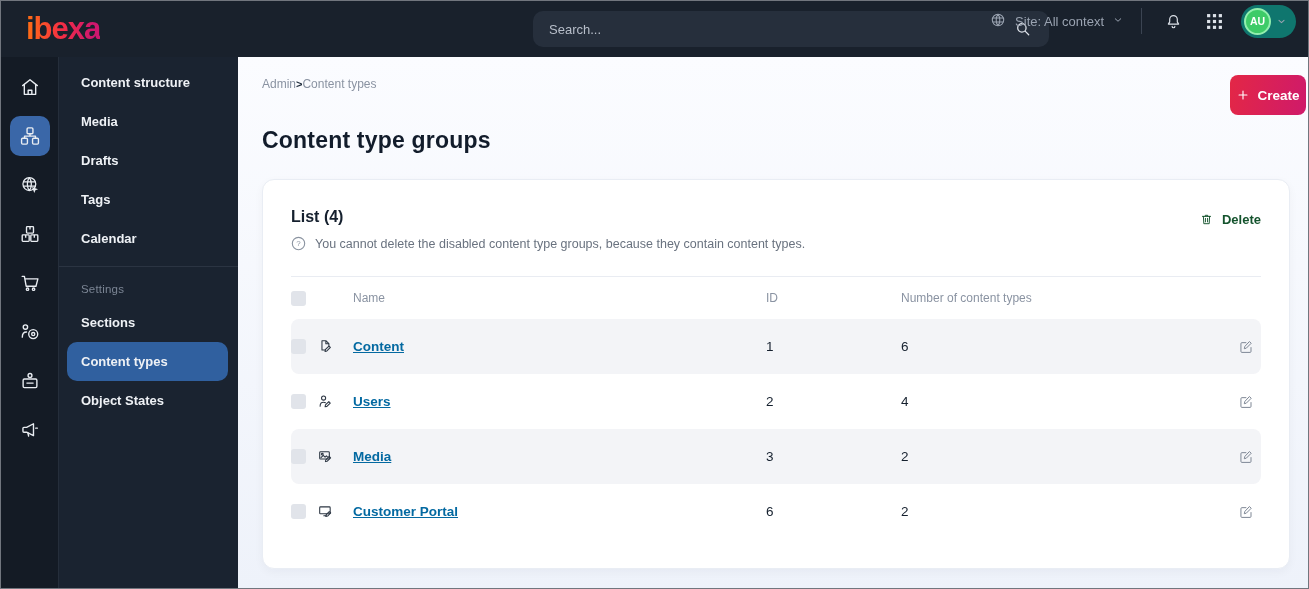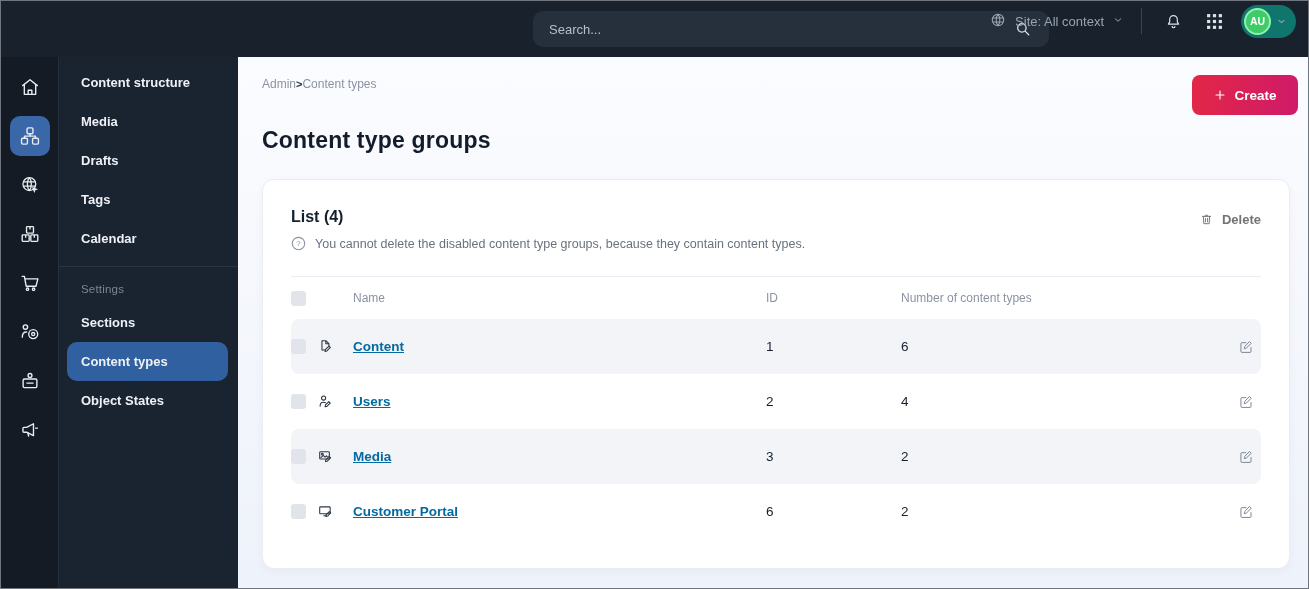--- a/index.html
+++ b/index.html
@@ -36,50 +36,53 @@
   .menu-sep { border-top:1px solid #2b3442; margin:8px 0; }
   .menu-section { height:28px; display:flex; align-items:center; padding-left:22px; color:#7b8594; font-size:11.5px; letter-spacing:.2px; }
   .menu-item.active { background:#30609f; border-radius:10px; margin:0 10px 0 8px; padding-left:14px; }
 
   .main { flex:1; position:relative; background:linear-gradient(180deg,#fbfcff 0%,#eef2fa 100%); }
 
   .breadcrumb { position:absolute; left:24px; top:20px; display:flex; align-items:center; font-size:12px; color:#8a93a2; }
   .breadcrumb .sep { color:#1d2a3a; font-weight:800; font-size:11px; }
   .breadcrumb a { color:#8a93a2; text-decoration:none; cursor:pointer; }
 
-  .create-btn { position:absolute; right:10px; top:18px; width:106px; height:40px; border:none; border-radius:8px;
+  .create-btn { position:absolute; right:2px; top:18px; width:76px; height:40px; border:none; border-radius:8px;
                 background:linear-gradient(100deg,#e32746,#cf1a6a); color:#fff; font-size:13.5px; font-weight:600;
                 display:flex; align-items:center; justify-content:center; gap:7px; cursor:pointer; font-family:inherit; }
 
   .page-title { position:absolute; left:24px; top:70px; font-size:23px; font-weight:800; color:#121c2b; letter-spacing:.2px; }
 
   .card { position:absolute; left:24px; right:18px; top:122px; bottom:19px; background:#fff;
           border:1px solid #e9edf4; border-radius:12px; box-shadow:0 3px 10px rgba(20,30,60,.04); padding:0 28px; }
   .list-title { margin-top:28px; font-size:16px; font-weight:700; color:#15202e; }
   .hint-row { margin-top:10px; display:flex; align-items:center; gap:9px; color:#69727f; font-size:12.5px; }
-  .delete-btn { position:absolute; right:28px; top:32px; background:none; border:none; color:#737373; font-size:13px;
+  .delete-btn { position:absolute; right:28px; top:32px; background:none; border:none; color:#14532d; font-size:13px;
                 font-weight:600; display:flex; align-items:center; gap:8px; font-family:inherit; cursor:default; }
   .table-divider { margin-top:25px; border-top:1px solid #e9ecf2; }
 
   .row-grid { display:grid; grid-template-columns:26px 36px 413px 135px 1fr 30px; align-items:center; }
   .thead { height:42px; color:#8a93a2; font-size:12px; }
   .trow { height:55px; border-radius:8px; font-size:13.5px; color:#15202e; }
   .trow.striped { background:#f3f4f7; }
   .cbx { width:15px; height:15px; border-radius:3px; background:#e1e4ea; cursor:pointer; }
   .row-icon { color:#2c3643; display:grid; place-items:center; justify-self:start; }
   .name-link { color:#0369a1; font-weight:600; text-decoration:underline; cursor:pointer; }
   .cell-num { font-weight:500; }
   .edit-btn { background:none; border:none; color:#7e8795; display:grid; place-items:center; cursor:pointer; padding:0; }
 </style>
 </head>
 <body>
 
 <div class="screen">
 
   <div class="topbar">
+    <div class="logo-area">
+      <span class="logo">ibexa</span>
+    </div>
 
     <div class="search-box">
       <input type="text" placeholder="Search..." style="">
       <span class="icon-btn">
         <svg width="18" height="18" viewBox="0 0 24 24" fill="none" stroke="currentColor" stroke-width="1.7" stroke-linecap="round">
             <circle cx="10.5" cy="10.5" r="5.6"></circle>
             <path d="M14.8 14.8 L19.6 19.6"></path>
           </svg>
       </span>
     </div>

